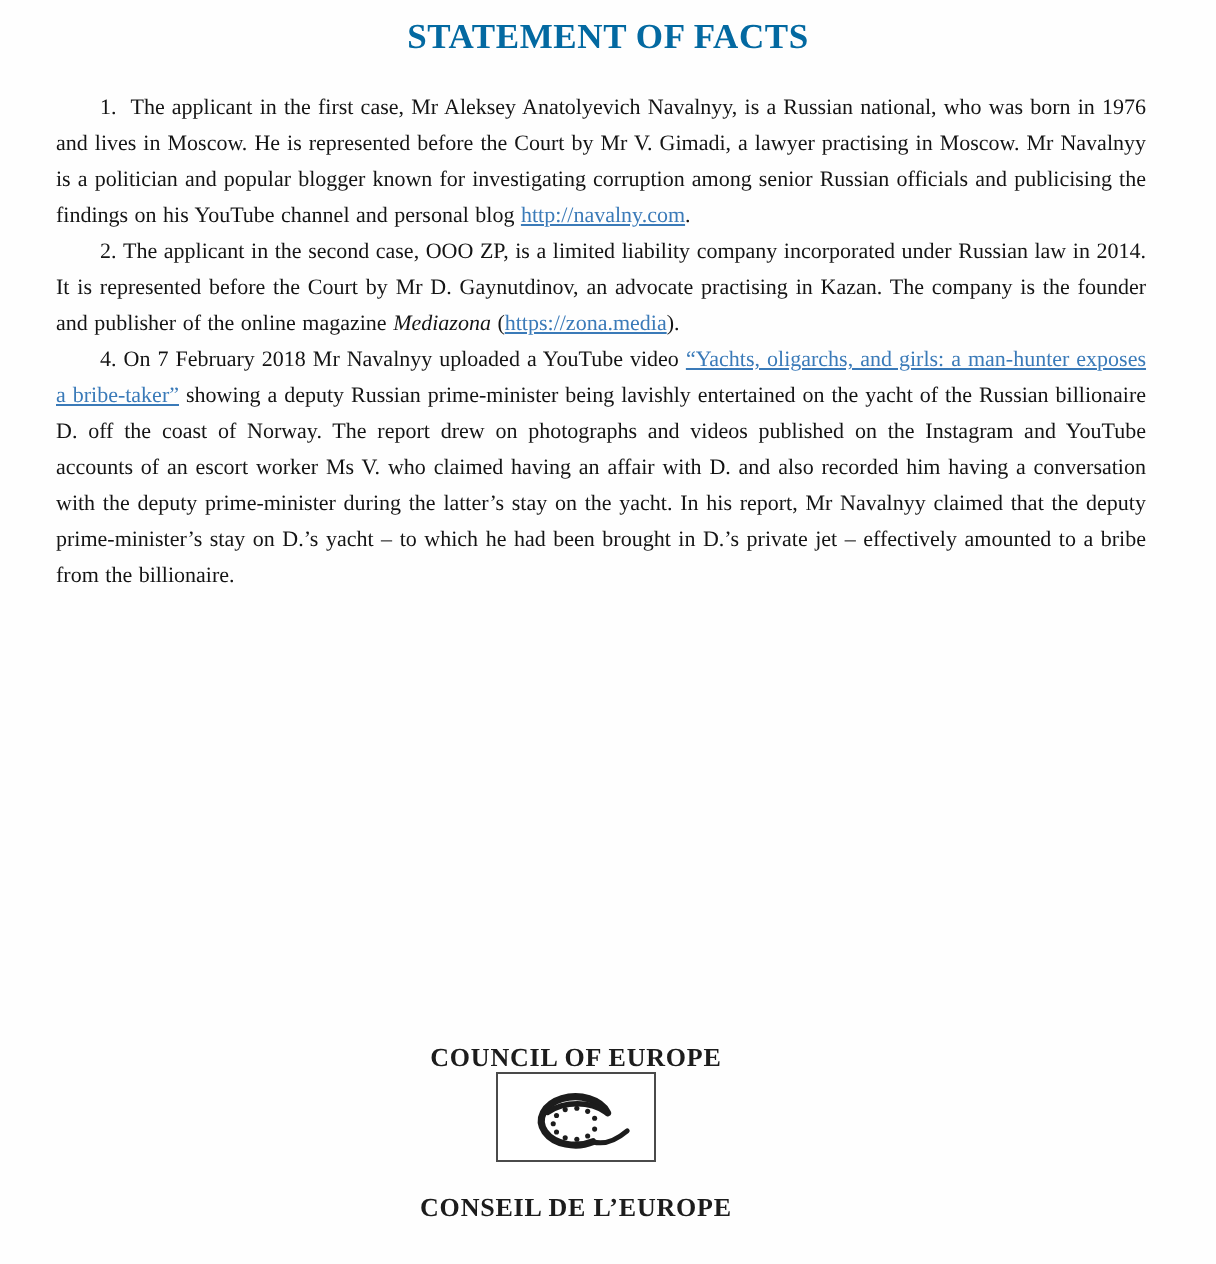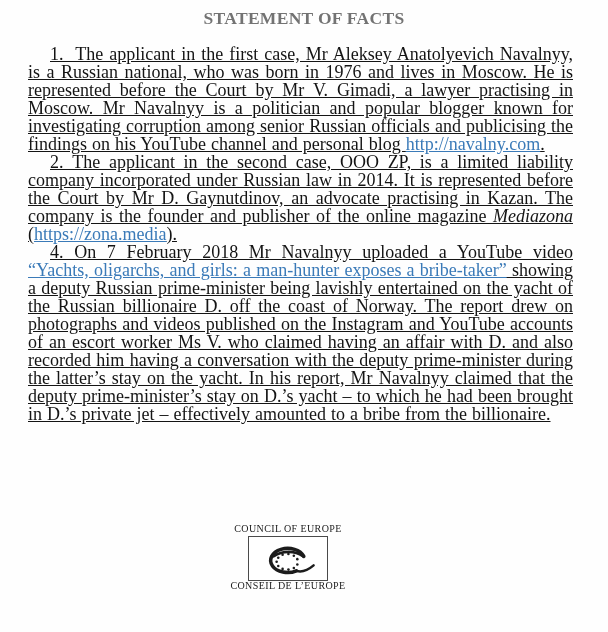--- a/index.html
+++ b/index.html
@@ -16,33 +16,32 @@
     color: #141414;
     overflow: hidden;
     box-sizing: border-box;
   }
   .doc-title {
     margin: 8px 0 16px 0;
     text-align: center;
     font-size: 17.5px;
     font-weight: bold;
     letter-spacing: 0.3px;
-    color: #737373;
+    color: #0369a1;
   }
   .doc-body {
     padding: 0 35px 0 28px; 
   }
   .doc-body p {
     margin: 0;
-    font-size: 18px;
+    font-size: 11px;
     line-height: 18px;
     text-align: justify;
     text-indent: 22px;
     word-spacing: 0.5px;
-    text-decoration: underline;
   }
   .seg-link {
     color: #3a7ab8;
     text-decoration: underline;
     text-decoration-color: #3a7ab8;
     cursor: pointer;
   }
   .seg-italic {
     font-style: italic;
   }
@@ -56,28 +55,29 @@
     justify-content: center;
   }
   .coe-logo {
     transform: translateX(-16px);
     display: flex;
     flex-direction: column;
     align-items: center;
   }
   .coe-label {
     font-family: "Liberation Serif", serif;
-    font-size: 10px;
+    font-size: 13px;
     letter-spacing: 0.4px;
     color: #1c1c1c;
     white-space: nowrap;
     line-height: 10px;
+    font-weight: bold;
   }
   .coe-label.top { margin-bottom: 2px; }
-  .coe-label.bottom { margin-top: 0; }
+  .coe-label.bottom { margin-top: 18px; }
   .coe-box {
     width: 80px;
     height: 45px;
     border: 1px solid #4a4a4a;
     background: #ffffff;
     display: flex;
     align-items: center;
     justify-content: center;
     box-sizing: border-box;
   }

